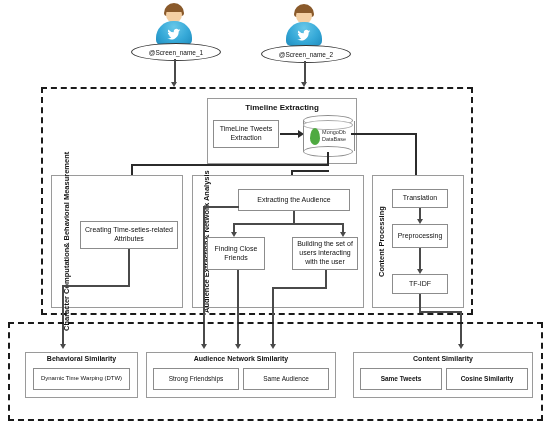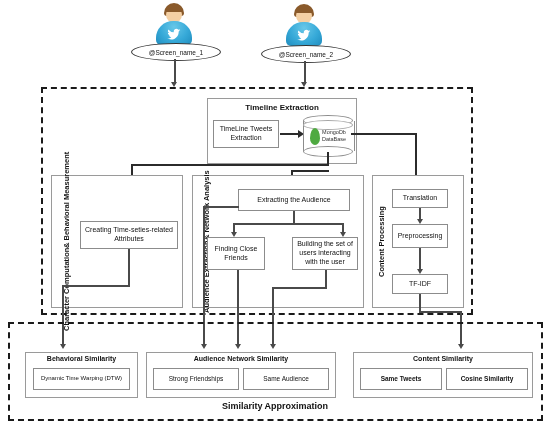--- a/index.html
+++ b/index.html
@@ -98,21 +98,21 @@
   <div class="ell" style="left:261px;top:45px;width:88px;height:16px;">@Screen_name_2</div>
 
   <div class="ln lnv ln-thin" style="left:174px;top:59px;height:25px;"></div>
   <div class="arrow arrow-thin" style="left:171px;top:82px;"></div>
   <div class="ln lnv ln-thin" style="left:304px;top:61px;height:23px;"></div>
   <div class="arrow arrow-thin" style="left:301px;top:82px;"></div>
 
   <div class="dashed-box" style="left:41px;top:87px;width:432px;height:228px;"></div>
 
   <div class="grp" style="left:207px;top:98px;width:150px;height:66px;"></div>
-  <div class="title" style="left:207px;top:103px;width:150px;font-size:8px;">Timeline Extraction</div>
+  <div class="title" style="left:207px;top:103px;width:150px;font-size:8px;">Timeline Extracting</div>
 
   <div class="node" style="left:213px;top:120px;width:66px;height:28px;">
     <div>
       <div>TimeLine Tweets</div>
       <div>Extraction</div>
     </div>
   </div>
 
   <div class="ln lnh" style="left:280px;top:133px;width:19px;"></div>
   <div class="arrow-right" style="left:298px;top:130px;"></div>
@@ -251,15 +251,14 @@
 
   <div class="grp" style="left:353px;top:352px;width:180px;height:46px;"></div>
   <div class="title" style="left:353px;top:355px;width:180px;font-size:7px;">Content Similarity</div>
   <div class="node" style="left:360px;top:368px;width:82px;height:22px;font-size:6.5px;font-weight:bold;">
     <div>Same Tweets</div>
   </div>
   <div class="node" style="left:446px;top:368px;width:82px;height:22px;font-size:6.5px;font-weight:bold;">
     <div>Cosine Similarity</div>
   </div>
 
-  <div class="title" style="left:140px;top:401px;width:270px;font-size:9px;">Similarity Approximation</div>
 
 </div>
 
 </body></html>

